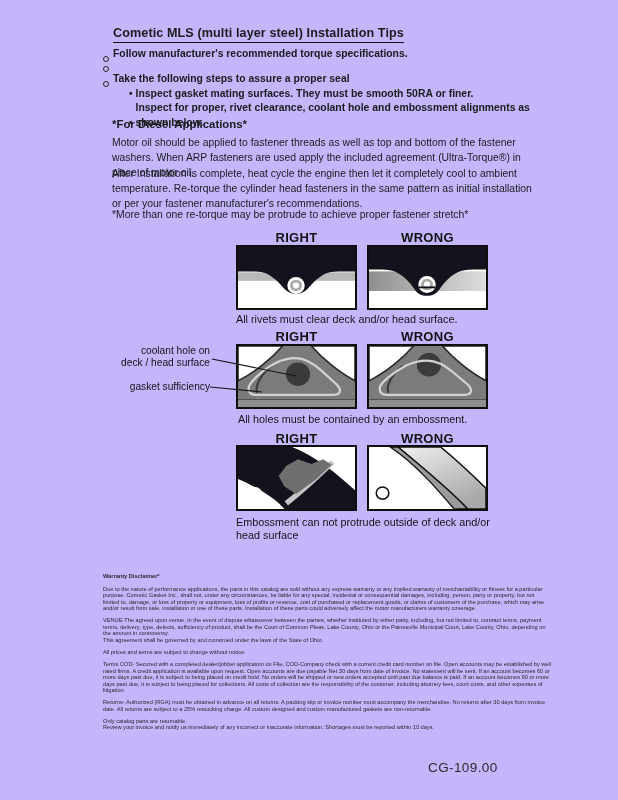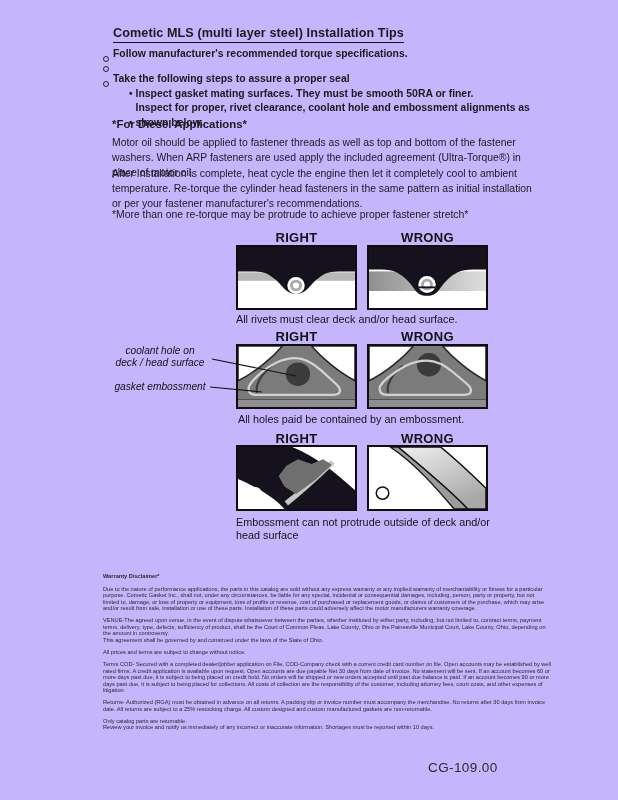--- a/index.html
+++ b/index.html
@@ -20,22 +20,22 @@
   .para{position:absolute;left:112px;width:430px;font-size:10.4px;line-height:14.8px;}
   .p1{top:136px;} .p2{top:167px;} .note{top:208px;}
 
   .fig-head{position:absolute;width:121px;text-align:center;font-size:13px;color:#121212;
             letter-spacing:.3px;font-weight:bold;}
   .dbox{position:absolute;width:117px;height:61px;border:2px solid #0e0e0e;background:#fff;}
   .dbox svg{display:block;width:117px;height:61px;}
   .dbox3{height:62px;} .dbox3 svg{height:62px;}
   .caption{position:absolute;font-size:10.8px;line-height:12.5px;color:#141414;}
 
-  .fig2-label{position:absolute;left:110px;width:100px;text-align:center;font-size:10.2px;
-              line-height:11.5px;color:#141414;white-space:pre-line;font-style:italic;}
+  .fig2-label{position:absolute;left:110px;width:100px;text-align:right;font-size:10.2px;
+              line-height:11.5px;color:#141414;white-space:pre-line;}
   .leader{position:absolute;left:110px;top:330px;pointer-events:none;}
 
   .legal{position:absolute;left:103px;top:573px;width:448px;font-size:5.65px;line-height:6.55px;
          color:#2a2a2a;}
   .legal .lh{font-weight:bold;margin:0 0 6px 0;}
   .legal p{margin:0 0 5.5px 0;white-space:pre-line;}
 
   .footer{position:absolute;left:388px;top:760px;font-size:13.5px;color:#2b2b2b;letter-spacing:.4px;margin-left:40px;}
 </style>
 </head>
@@ -103,21 +103,21 @@
       <line x1="51.5" y1="43" x2="68.5" y2="43" stroke="#16121d" stroke-width="2"></line>
     </svg>
   </div>
   <div class="caption" style="left:236px;top:313px;">All rivets must clear deck and/or head surface.</div>
 
   <div class="fig-head" style="left:236px;top:329px;">RIGHT</div>
   <div class="fig-head" style="left:367px;top:329px;">WRONG</div>
 
   <div class="fig2-label" style="top:345px;">coolant hole on
 deck / head surface</div>
-  <div class="fig2-label" style="top:381px;">gasket embossment</div>
+  <div class="fig2-label" style="top:381px;">gasket sufficiency</div>
 
   <div class="dbox" style="left:236px;top:344px;">
     <svg viewBox="0 0 121 65" preserveAspectRatio="none">
       <rect width="121" height="65" fill="#7b7b7b"></rect>
       <rect x="0" y="57" width="121" height="8" fill="#8f8f8f"></rect>
       <line x1="0" y1="57" x2="121" y2="57" stroke="#525252" stroke-width="1.2"></line>
       <path d="M0,0 H46 C36,12 18,28 0,37 Z" fill="#ffffff" stroke="#262626" stroke-width="1.6"></path>
       <path d="M121,0 H76 C86,12 104,28 121,37 Z" fill="#ffffff" stroke="#262626" stroke-width="1.6"></path>
       <path d="M20,50 C17,42 24,30 35,21" stroke="#3c3c3c" stroke-width="2.2" fill="none"></path>
       <circle cx="62" cy="30" r="12.5" fill="#3b3b3b"></circle>
@@ -135,21 +135,21 @@
       <circle cx="62" cy="20" r="12.5" fill="#3b3b3b"></circle>
       <path d="M18,52 C13,52 11,49 11,45 C11,40 25,28 38,21 C46,17 53,15.5 60,15.5 C69,15.5 78,20 87,28 L102,41 C107,46 107,52 99,52 Z" stroke="#d2d2d2" stroke-width="2.4" fill="none" stroke-linejoin="round"></path>
     </svg>
   </div>
 
   <svg class="leader" width="390" height="100">
     <line x1="102" y1="29" x2="186" y2="46" stroke="#141414" stroke-width="1.2"></line>
     <line x1="100" y1="57" x2="152" y2="62" stroke="#141414" stroke-width="1.2"></line>
   </svg>
 
-  <div class="caption" style="left:238px;top:413px;">All holes paid be contained by an embossment.</div>
+  <div class="caption" style="left:238px;top:413px;">All holes must be contained by an embossment.</div>
 
   <div class="fig-head" style="left:236px;top:431px;">RIGHT</div>
   <div class="fig-head" style="left:367px;top:431px;">WRONG</div>
 
   <div class="dbox dbox3" style="left:236px;top:445px;">
     <svg viewBox="0 0 121 66" preserveAspectRatio="none">
       <rect width="121" height="66" fill="#ffffff"></rect>
       <path d="M0,0 L56,0 C80,10 102,28 121,46 L121,66 L48,66 C36,52 14,40 0,34 Z" fill="#16121d"></path>
       <path d="M98,16 C86,28 70,44 50,60" stroke="#c6c6c6" stroke-width="5.5" fill="none"></path>
       <path d="M50,20 L62,13 L76,18 L88,13 L97,19 L80,35 L60,50 L48,42 L42,31 Z" fill="#6f6f6f"></path>

